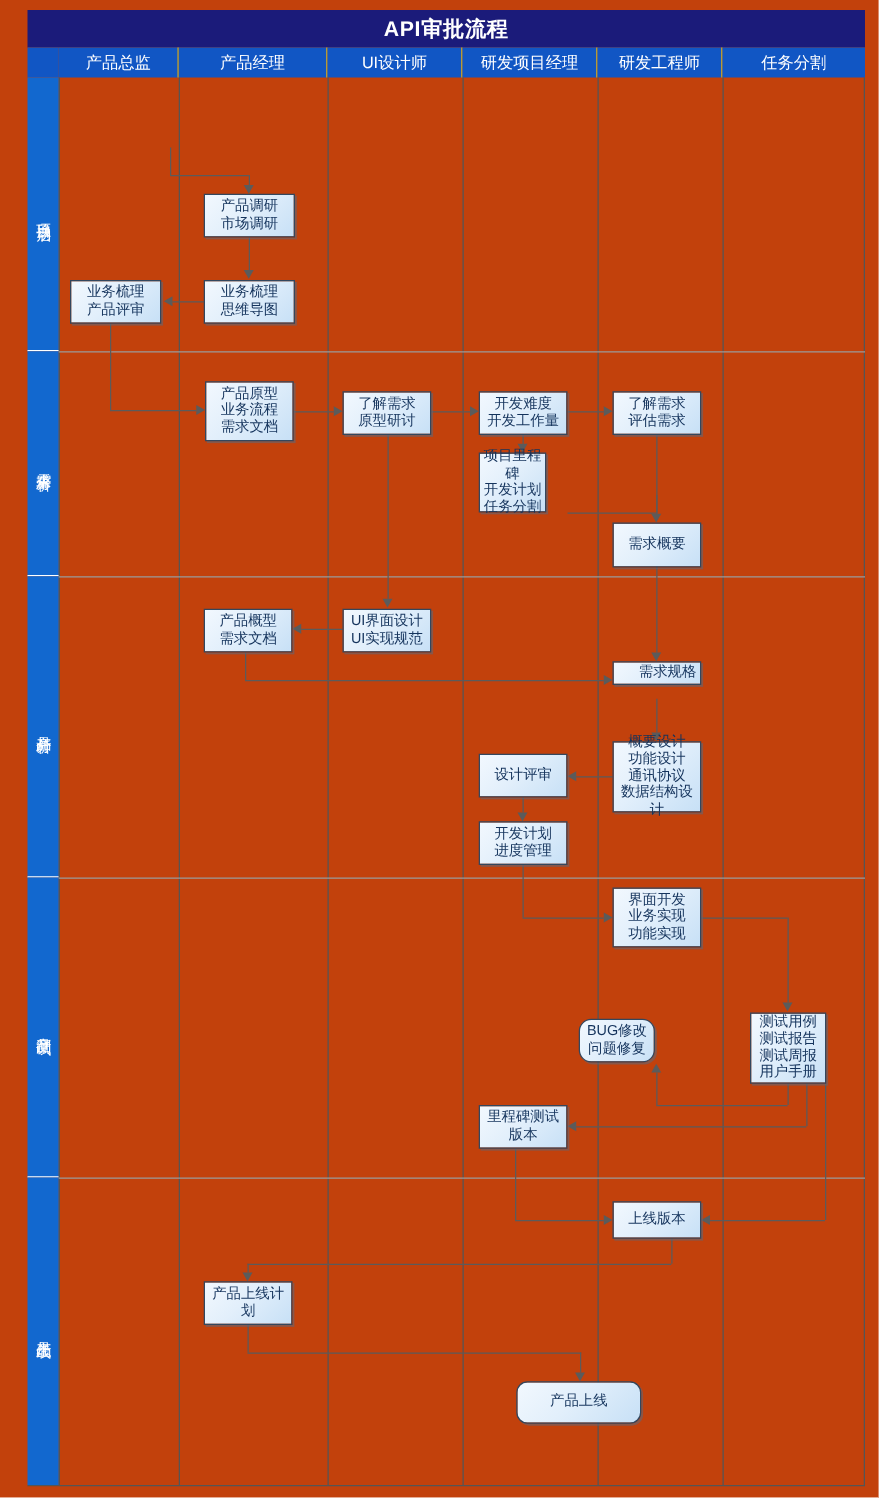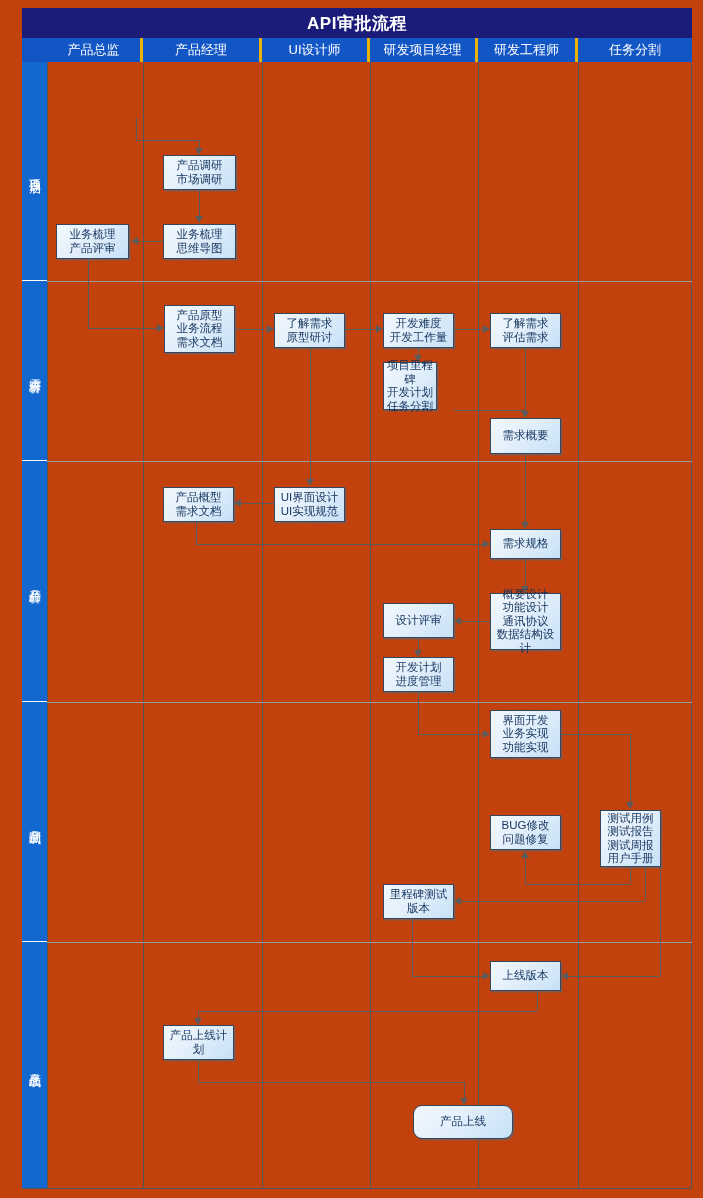--- a/index.html
+++ b/index.html
@@ -37,21 +37,21 @@
   .col-header {
     position: absolute;
     top: 0; height: 24px;
     background: #1156c4;
     color: #ffffff;
     font-size: 13px;
     display: flex;
     align-items: center;
     justify-content: center;
     box-sizing: border-box;
-    border-right: 3px solid #eab308;
+    border-right: 1px solid #eab308;
   }
   #header-corner {
     position: absolute;
     left: 0; top: 0;
     width: 25px; height: 24px;
     background: #1156c4;
   }
   
   .lane-strip {
     position: absolute;
@@ -342,21 +342,21 @@
     </div>
   </div>
 
   <div class="node" style="left:163px;top:487px;width:71px;height:35px;">
     <div class="lines">
       <div>产品概型</div>
         <div>需求文档</div>
     </div>
   </div>
 
-  <div class="node" style="left:490px;top:529px;width:71px;height:30px;">
+  <div class="node" style="left:490px;top:529px;width:71px;height:19px;justify-content:flex-end;">
     <div class="lines">
       <div>需求规格</div>
     </div>
   </div>
 
   <div class="node" style="left:490px;top:593px;width:71px;height:57px;">
     <div class="lines">
       <div>概要设计</div>
         <div>功能设计</div>
         <div>通讯协议</div>
@@ -387,21 +387,21 @@
 
   <div class="node" style="left:600px;top:810px;width:61px;height:57px;">
     <div class="lines">
       <div>测试用例</div>
         <div>测试报告</div>
         <div>测试周报</div>
         <div>用户手册</div>
     </div>
   </div>
 
-  <div class="node" style="left:490px;top:815px;width:71px;height:35px;">
+  <div class="node" style="left:463px;top:815px;width:61px;height:35px;border-radius:10px;">
     <div class="lines">
       <div>BUG修改</div>
         <div>问题修复</div>
     </div>
   </div>
 
   <div class="node" style="left:383px;top:884px;width:71px;height:35px;">
     <div class="lines">
       <div>里程碑测试版本</div>
     </div>

